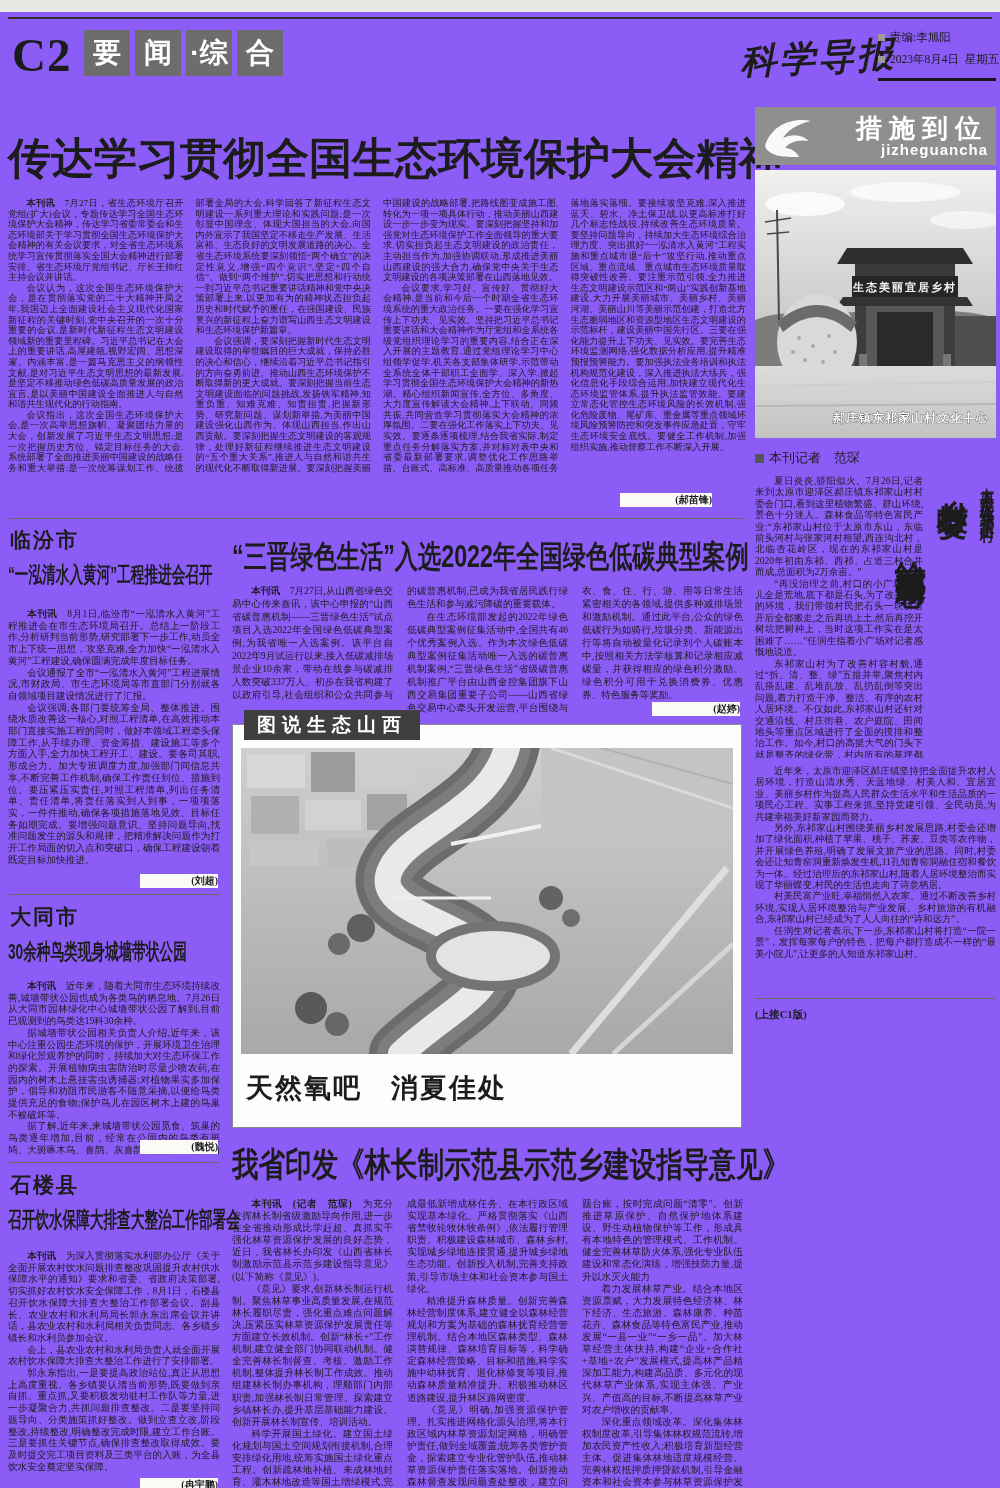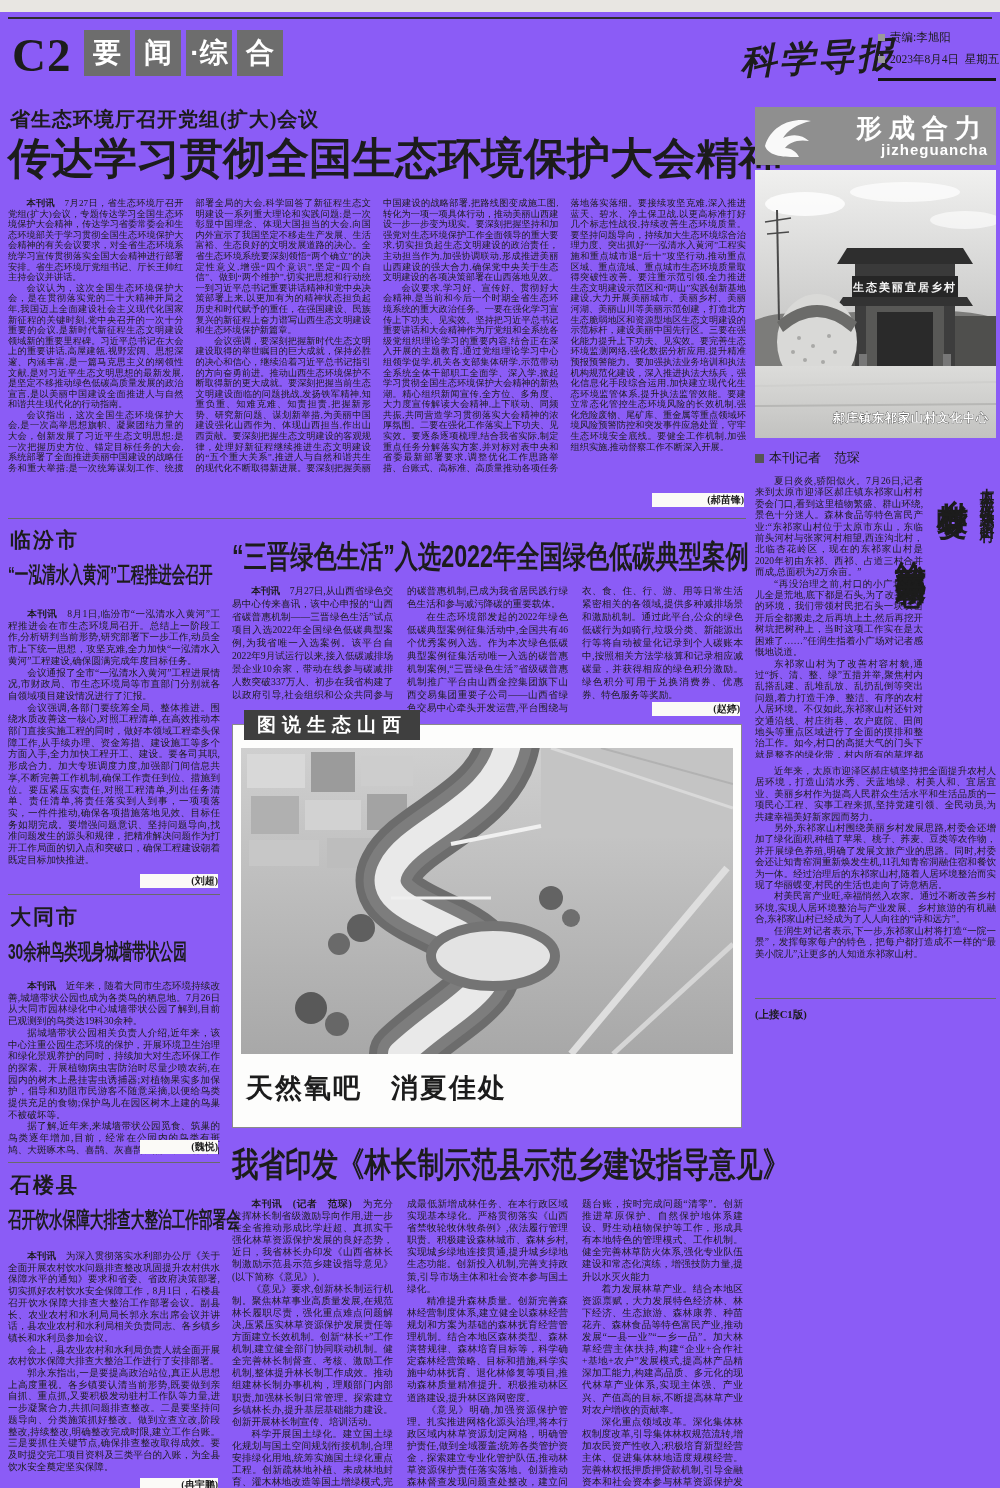--- a/index.html
+++ b/index.html
@@ -116,30 +116,29 @@
       <span>责编:李旭阳</span>
     </div>
     <div class="meta-row">
       <span class="sq"></span>
       <span>2023年8月4日</span>&nbsp;&nbsp;
       <span>星期五</span>
     </div>
   </div>
   <div class="meta-rule"></div>
 
-  <div class="kicker">省生态环境厅召开党组(扩大)会议</div>
   <div class="headline-main">传达学习贯彻全国生态环境保护大会精神</div>
   <div class="main-body">
       <p><b>本刊讯　</b>7月27日，省生态环境厅召开党组(扩大)会议，专题传达学习全国生态环境保护大会精神，传达学习省委常委会和生态环境部关于学习贯彻全国生态环境保护大会精神的有关会议要求，对全省生态环境系统学习宣传贯彻落实全国大会精神进行部署安排。省生态环境厅党组书记、厅长王帅红主持会议并讲话。</p>
       <p>会议认为，这次全国生态环境保护大会，是在贯彻落实党的二十大精神开局之年,我国迈上全面建设社会主义现代化国家新征程的关键时刻,党中央召开的一次十分重要的会议,是新时代新征程生态文明建设领域新的重要里程碑。习近平总书记在大会上的重要讲话,高屋建瓴,视野宏阔、思想深邃、内涵丰富,是一篇马克思主义的纲领性文献,是对习近平生态文明思想的最新发展,是坚定不移推动绿色低碳高质量发展的政治宣言,是以美丽中国建设全面推进人与自然和谐共生现代化的行动指南。</p>
       <p>会议指出，这次全国生态环境保护大会,是一次高举思想旗帜、凝聚团结力量的大会，创新发展了习近平生态文明思想;是一次把握历史方位、锚定目标任务的大会,系统部署了全面推进美丽中国建设的战略任务和重大举措;是一次统筹谋划工作、统揽部署全局的大会,科学回答了新征程生态文明建设一系列重大理论和实践问题;是一次彰显中国理念、体现大国担当的大会,向国内外宣示了我国坚定不移走生产发展、生活富裕、生态良好的文明发展道路的决心。全省生态环境系统要深刻领悟“两个确立”的决定性意义,增强“四个意识”,坚定“四个自信”、做到“两个维护”,切实把思想和行动统一到习近平总书记重要讲话精神和党中央决策部署上来,以更加有为的精神状态担负起历史和时代赋予的重任，在强国建设、民族复兴的新征程上奋力谱写山西生态文明建设和生态环境保护新篇章。</p>
       <p>会议强调，要深刻把握新时代生态文明建设取得的举世瞩目的巨大成就，保持必胜的决心和信心，继续沿着习近平总书记指引的方向奋勇前进。推动山西生态环境保护不断取得新的更大成就。要深刻把握当前生态文明建设面临的问题挑战,发扬铁军精神,知重负重、知难克难、知责担责,把握新形势、研究新问题、谋划新举措,为美丽中国建设强化山西作为、体现山西担当,作出山西贡献。要深刻把握生态文明建设的客观规律，处理好新征程继续推进生态文明建设的“五个重大关系”,推进人与自然和谐共生的现代化不断取得新进展。要深刻把握美丽中国建设的战略部署,把路线图变成施工图,转化为一项一项具体行动，推动美丽山西建设一步一步变为现实。要深刻把握坚持和加强党对生态环境保护工作全面领导的重大要求,切实担负起生态文明建设的政治责任，主动担当作为,加强协调联动,形成推进美丽山西建设的强大合力,确保党中央关于生态文明建设的各项决策部署在山西落地见效。</p>
       <p>会议要求,学习好、宣传好、贯彻好大会精神,是当前和今后一个时期全省生态环境系统的重大政治任务。一要在强化学习宣传上下功夫、见实效。坚持把习近平总书记重要讲话和大会精神作为厅党组和全系统各级党组织理论学习的重要内容,结合正在深入开展的主题教育,通过党组理论学习中心组领学促学,机关各支部集体研学,示范带动全系统全体干部职工全面学、深入学,掀起学习贯彻全国生态环境保护大会精神的新热潮。精心组织新闻宣传,全方位、多角度、大力度宣传解读大会精神,上下联动、同频共振,共同营造学习贯彻落实大会精神的浓厚氛围。二要在强化工作落实上下功夫、见实效。要逐条逐项梳理,结合我省实际,制定重点任务分解落实方案,并对标对表中央和省委最新部署要求,调整优化工作思路举措、台账式、高标准、高质量推动各项任务落地落实落细。要接续攻坚克难,深入推进蓝天、碧水、净土保卫战,以更高标准打好几个标志性战役,持续改善生态环境质量。要坚持问题导向，持续加大生态环境综合治理力度、突出抓好“一泓清水入黄河”工程实施和重点城市退“后十”攻坚行动,推动重点区域、重点流域、重点城市生态环境质量取得突破性改善。要注重示范引领,全力推进生态文明建设示范区和“两山”实践创新基地建设,大力开展美丽城市、美丽乡村、美丽河湖、美丽山川等美丽示范创建，打造北方生态脆弱地区和资源型地区生态文明建设的示范标杆，建设美丽中国先行区。三要在强化能力提升上下功夫、见实效。要完善生态环境监测网络,强化数据分析应用,提升精准预报预警能力。要加强执法业务培训和执法机构规范化建设，深入推进执法大练兵，强化信息化手段综合运用,加快建立现代化生态环境监管体系,提升执法监管效能。要建立常态化管控生态环境风险的长效机制,强化危险废物、尾矿库、重金属等重点领域环境风险预警防控和突发事件应急处置，守牢生态环境安全底线。要健全工作机制,加强组织实施,推动督察工作不断深入开展。</p>
     </div>
-  <div class="sig" style="left:652px; top:481px; width:92px;">(郝苗锋)</div>
+  <div class="sig" style="left:620px; top:481px; width:92px;">(郝苗锋)</div>
   <div class="rule-h" style="left:8px; top:506px; width:738px;"></div>
 
   <div class="region" style="top:514px;">临汾市</div>
   <div class="l-head" style="top:548px;">“一泓清水入黄河”工程推进会召开</div>
   <div class="l-body" style="top:596px; height:280px;">
       <p><b>本刊讯　</b>8月1日,临汾市“一泓清水入黄河”工程推进会在市生态环境局召开。总结上一阶段工作,分析研判当前形势,研究部署下一步工作,动员全市上下统一思想，攻坚克难,全力加快“一泓清水入黄河”工程建设,确保圆满完成年度目标任务。</p>
       <p>会议通报了全市“一泓清水入黄河”工程进展情况,市财政局、市生态环境局等市直部门分别就各自领域项目建设情况进行了汇报。</p>
       <p>会议强调,各部门要统筹全局、整体推进。围绕水质改善这一核心,对照工程清单,在高效推动本部门直接实施工程的同时，做好本领域工程牵头保障工作,从手续办理、资金筹措、建设施工等多个方面入手,全力加快工程开工、建设。要各司其职,形成合力。加大专班调度力度,加强部门间信息共享,不断完善工作机制,确保工作责任到位、措施到位。要压紧压实责任,对照工程清单,列出任务清单、责任清单,将责任落实到人到事，一项项落实，一件件推动,确保各项措施落地见效、目标任务如期完成。要增强问题意识、坚持问题导向,找准问题发生的源头和规律，把精准解决问题作为打开工作局面的切入点和突破口，确保工程建设朝着既定目标加快推进。</p>
     </div>
   <div class="sig" style="left:140px; top:862px; width:78px;">(刘超)</div>
@@ -227,21 +226,21 @@
       <p>《意见》明确,加强资源保护管理。扎实推进网格化源头治理,将本行政区域内林草资源划定网格，明确管护责任,做到全域覆盖;统筹各类管护资金，探索建立专业化管护队伍,推动林草资源保护责任落实落地。创新推动森林督查发现问题查处整改，建立问题台账，按时完成问题“清零”。创新推进草原保护、自然保护地体系建设、野生动植物保护等工作，形成具有本地特色的管理模式、工作机制。健全完善林草防火体系,强化专业队伍建设和常态化演练，增强技防力量,提升以水灭火能力</p>
       <p>着力发展林草产业。结合本地区资源禀赋，大力发展特色经济林、林下经济、生态旅游、森林康养、种苗花卉、森林食品等特色富民产业,推动发展“一县一业”“一乡一品”。加大林草经营主体扶持,构建“企业+合作社+基地+农户”发展模式,提高林产品精深加工能力,构建高品质、多元化的现代林草产业体系,实现主体强、产业兴、产值高的目标,不断提高林草产业对农户增收的贡献率。</p>
       <p>深化重点领域改革。深化集体林权制度改革,引导集体林权规范流转,增加农民资产性收入;积极培育新型经营主体、促进集体林地适度规模经营。完善林权抵押质押贷款机制,引导金融资本和社会资本参与林草资源保护发展。建立森林资源资产有偿使用制度。积极推进储备林、碳汇林建设。探索推进林业碳汇交易。</p>
     </div>
 
   <div class="obs-box">
     <svg width="58" height="48" viewBox="0 0 58 48">
       <path d="M6,34 C12,14 32,5 52,9 C38,12 28,19 24,26 C34,21 44,23 50,29 C38,27 30,31 26,36 C32,36 38,40 40,45 C26,45 10,45 6,34 Z" fill="#ffffff" opacity="0.95"></path>
     </svg>
     <div class="obs-titles">
-      <div class="obs-t1">形成合力</div>
+      <div class="obs-t1">措施到位</div>
       <div class="obs-t2">jizheguancha</div>
     </div>
   </div>
 
   <svg class="photo1" viewBox="0 0 241 268" preserveAspectRatio="none">
     <defs>
       <linearGradient id="sky" x1="0" y1="0" x2="0" y2="1">
         <stop offset="0" stop-color="#f0f0ef"></stop>
           <stop offset="1" stop-color="#bfbfbe"></stop>
       </linearGradient>

